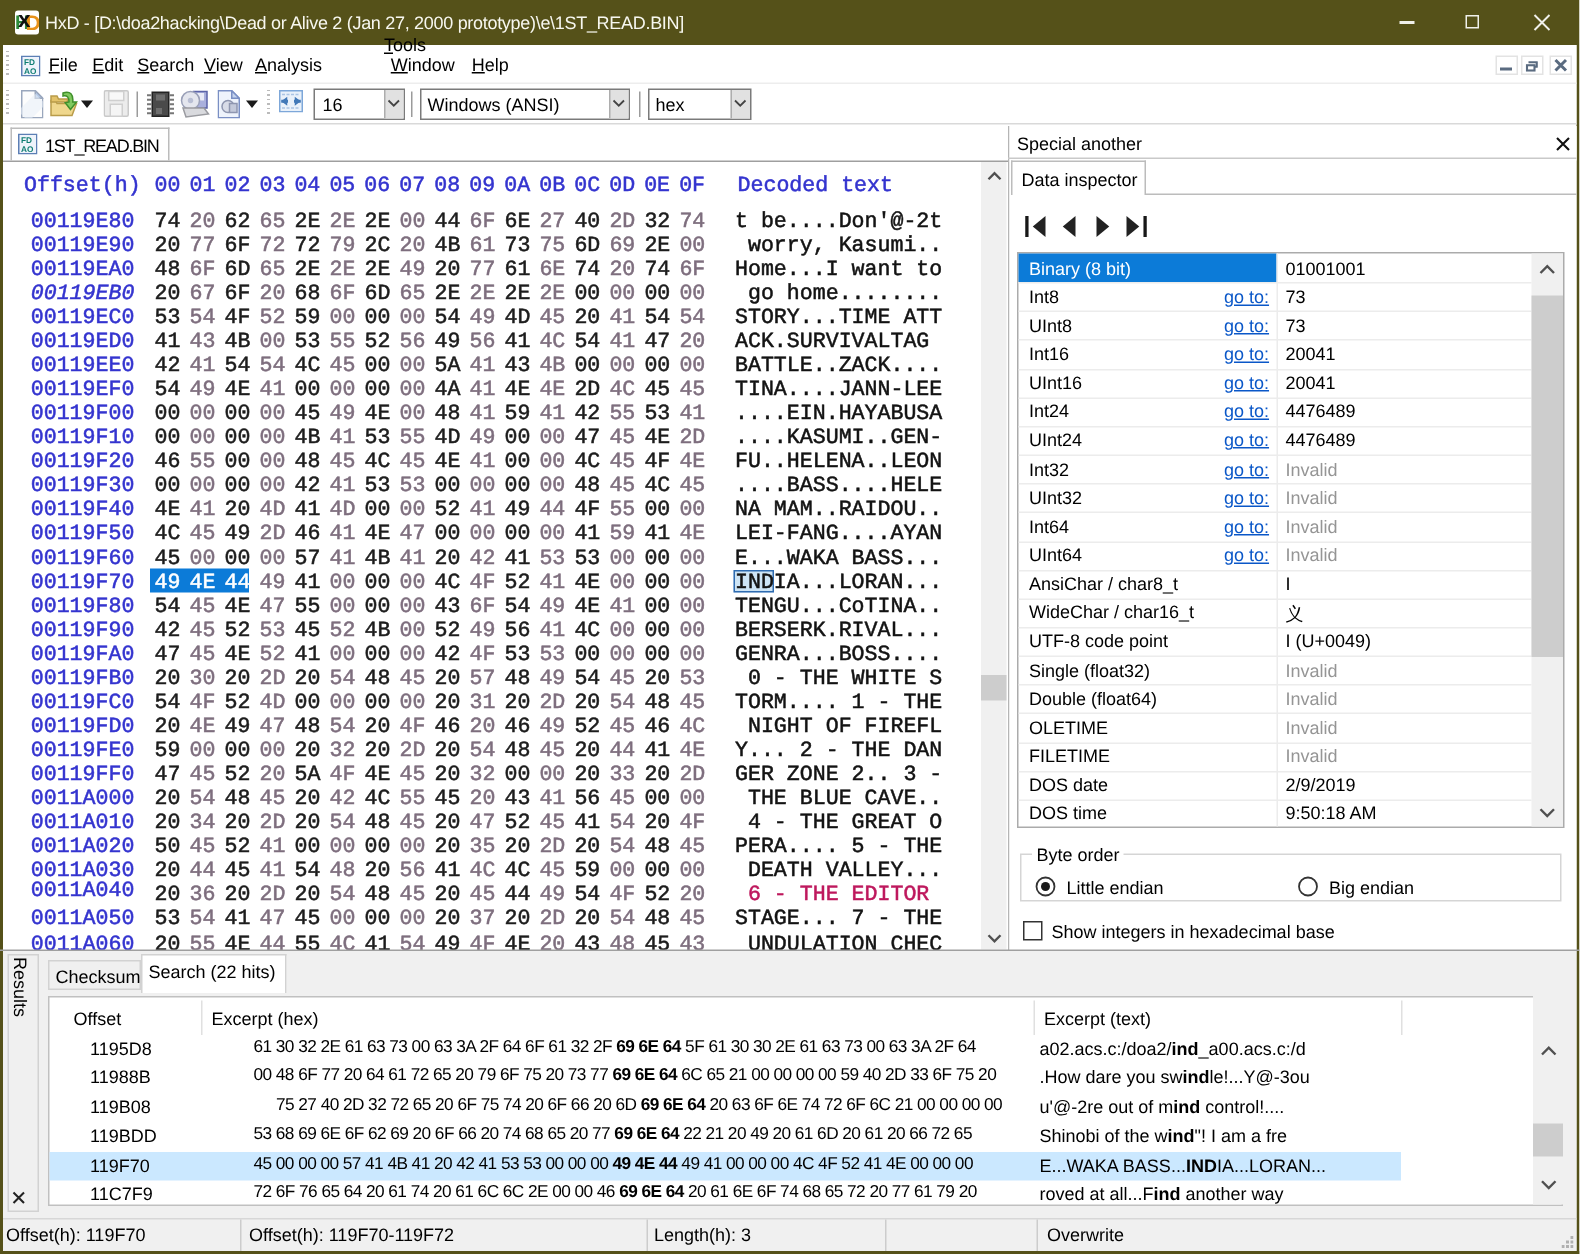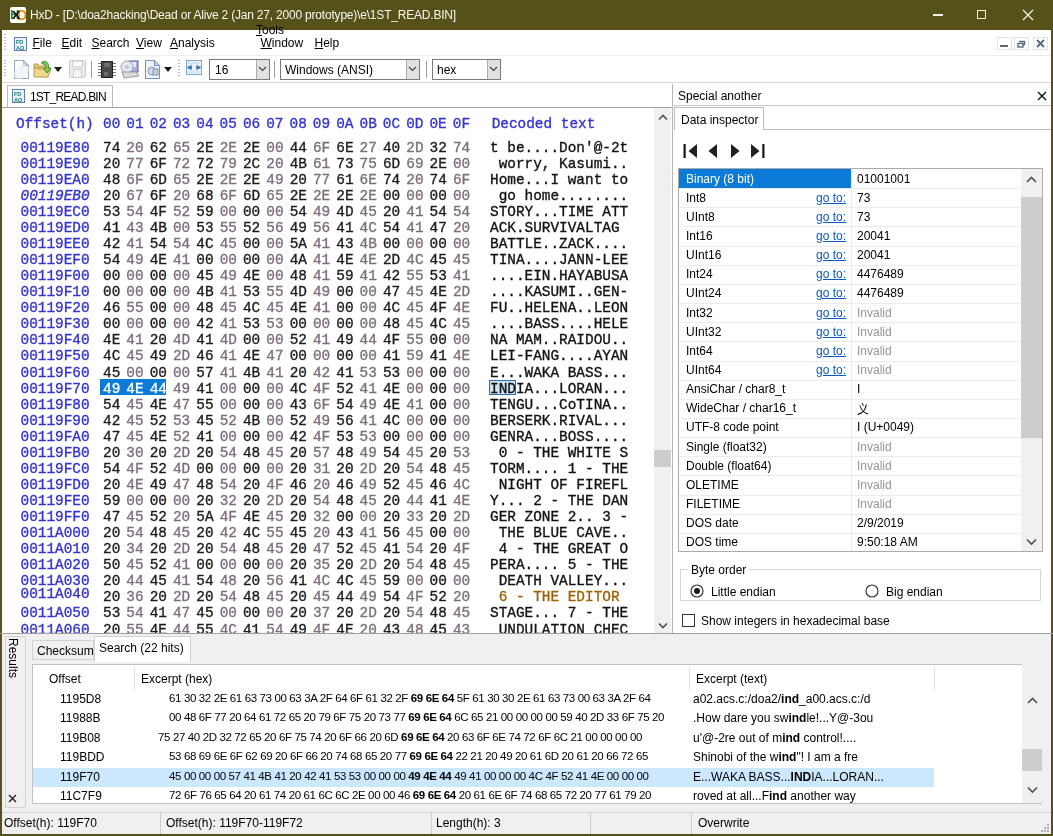--- a/index.html
+++ b/index.html
@@ -216,21 +216,21 @@
 <div class="abs mono hexrow" style="left:103px;top:541.20px;"><span class="b0">20</span> <span class="b1">34</span> <span class="b0">20</span> <span class="b1">2D</span> <span class="b0">20</span> <span class="b1">54</span> <span class="b0">48</span> <span class="b1">45</span> <span class="b0">20</span> <span class="b1">47</span> <span class="b0">52</span> <span class="b1">45</span> <span class="b0">41</span> <span class="b1">54</span> <span class="b0">20</span> <span class="b1">4F</span></div>
 <div class="abs mono" style="left:490px;top:541.20px;color:#131313;"> 4 - THE GREAT O</div>
 <div class="abs mono ofs" style="left:20.5px;top:557.26px;">0011A020</div>
 <div class="abs mono hexrow" style="left:103px;top:557.26px;"><span class="b0">50</span> <span class="b1">45</span> <span class="b0">52</span> <span class="b1">41</span> <span class="b0">00</span> <span class="b1">00</span> <span class="b0">00</span> <span class="b1">00</span> <span class="b0">20</span> <span class="b1">35</span> <span class="b0">20</span> <span class="b1">2D</span> <span class="b0">20</span> <span class="b1">54</span> <span class="b0">48</span> <span class="b1">45</span></div>
 <div class="abs mono" style="left:490px;top:557.26px;color:#131313;">PERA.... 5 - THE</div>
 <div class="abs mono ofs" style="left:20.5px;top:573.32px;">0011A030</div>
 <div class="abs mono hexrow" style="left:103px;top:573.32px;"><span class="b0">20</span> <span class="b1">44</span> <span class="b0">45</span> <span class="b1">41</span> <span class="b0">54</span> <span class="b1">48</span> <span class="b0">20</span> <span class="b1">56</span> <span class="b0">41</span> <span class="b1">4C</span> <span class="b0">4C</span> <span class="b1">45</span> <span class="b0">59</span> <span class="b1">00</span> <span class="b0">00</span> <span class="b1">00</span></div>
 <div class="abs mono" style="left:490px;top:573.32px;color:#131313;"> DEATH VALLEY...</div>
 <div class="abs mono ofs" style="left:20.5px;top:574px;margin-top:12px;">0011A040</div>
 <div class="abs mono hexrow" style="left:103px;top:589.38px;"><span class="b0">20</span> <span class="b1">36</span> <span class="b0">20</span> <span class="b1">2D</span> <span class="b0">20</span> <span class="b1">54</span> <span class="b0">48</span> <span class="b1">45</span> <span class="b0">20</span> <span class="b1">45</span> <span class="b0">44</span> <span class="b1">49</span> <span class="b0">54</span> <span class="b1">4F</span> <span class="b0">52</span> <span class="b1">20</span></div>
-<div class="abs mono" style="left:490px;top:589.38px;color:#a16207;"> 6 - THE EDITOR </div>
+<div class="abs mono" style="left:490px;top:589.38px;color:#be185d;"> 6 - THE EDITOR </div>
 <div class="abs mono ofs" style="left:20.5px;top:605.44px;">0011A050</div>
 <div class="abs mono hexrow" style="left:103px;top:605.44px;"><span class="b0">53</span> <span class="b1">54</span> <span class="b0">41</span> <span class="b1">47</span> <span class="b0">45</span> <span class="b1">00</span> <span class="b0">00</span> <span class="b1">00</span> <span class="b0">20</span> <span class="b1">37</span> <span class="b0">20</span> <span class="b1">2D</span> <span class="b0">20</span> <span class="b1">54</span> <span class="b0">48</span> <span class="b1">45</span></div>
 <div class="abs mono" style="left:490px;top:605.44px;color:#131313;">STAGE... 7 - THE</div>
 <div class="abs mono ofs" style="left:20.5px;top:621.50px;">0011A060</div>
 <div class="abs mono hexrow" style="left:103px;top:621.50px;"><span class="b0">20</span> <span class="b1">55</span> <span class="b0">4E</span> <span class="b1">44</span> <span class="b0">55</span> <span class="b1">4C</span> <span class="b0">41</span> <span class="b1">54</span> <span class="b0">49</span> <span class="b1">4F</span> <span class="b0">4E</span> <span class="b1">20</span> <span class="b0">43</span> <span class="b1">48</span> <span class="b0">45</span> <span class="b1">43</span></div>
 <div class="abs mono" style="left:490px;top:621.50px;color:#131313;"> UNDULATION CHEC</div>
 <style>.sel{color:#fff;}</style>
 <div class="abs" style="left:654px;top:108px;width:17px;height:525px;background:#f0f0f0;"></div>
 <svg class="abs" style="left:658px;top:114px;" width="10" height="7">
     <path d="M1 5.5 L5 1.5 L9 5.5" stroke="#505050" stroke-width="1.6" fill="none"></path>
@@ -369,21 +369,21 @@
 <div class="abs" style="left:689px;top:667px;width:1px;height:23px;background:#e0e0e0;"></div>
 <div class="abs" style="left:934px;top:667px;width:1px;height:23px;background:#e0e0e0;"></div>
 <div class="abs" style="left:33px;top:767.5px;width:901px;height:19.5px;background:#cbe8ff;"></div>
 <span class="abs" style="left:60px;top:691.8px;">1195D8</span>
 <span class="abs rhex" style="left:169px;top:691.8px;white-space:pre;">61 30 32 2E 61 63 73 00 63 3A 2F 64 6F 61 32 2F <b>69 6E 64</b> 5F 61 30 30 2E 61 63 73 00 63 3A 2F 64</span>
 <span class="abs" style="left:693px;top:691.8px;white-space:pre;">a02.acs.c:/doa2/<b>ind</b>_a00.acs.c:/d</span>
 <span class="abs" style="left:60px;top:711.3px;">11988B</span>
 <span class="abs rhex" style="left:169px;top:711.3px;white-space:pre;">00 48 6F 77 20 64 61 72 65 20 79 6F 75 20 73 77 <b>69 6E 64</b> 6C 65 21 00 00 00 00 59 40 2D 33 6F 75 20</span>
 <span class="abs" style="left:693px;top:711.3px;white-space:pre;">.How dare you sw<b>ind</b>le!...Y@-3ou</span>
 <span class="abs" style="left:60px;top:730.7px;">119B08</span>
-<span class="abs rhex" style="left:158px;top:730.7px;white-space:pre;">75 27 40 2D 32 72 65 20 6F 75 74 20 6F 66 20 6D <b>69 6E 64</b> 20 63 6F 6E 74 72 6F 6C 21 00 00 00 00</span>
+<span class="abs rhex" style="left:184px;top:730.7px;white-space:pre;">75 27 40 2D 32 72 65 20 6F 75 74 20 6F 66 20 6D <b>69 6E 64</b> 20 63 6F 6E 74 72 6F 6C 21 00 00 00 00</span>
 <span class="abs" style="left:693px;top:730.7px;white-space:pre;">u'@-2re out of m<b>ind</b> control!....</span>
 <span class="abs" style="left:60px;top:750.2px;">119BDD</span>
 <span class="abs rhex" style="left:169px;top:750.2px;white-space:pre;">53 68 69 6E 6F 62 69 20 6F 66 20 74 68 65 20 77 <b>69 6E 64</b> 22 21 20 49 20 61 6D 20 61 20 66 72 65</span>
 <span class="abs" style="left:693px;top:750.2px;white-space:pre;">Shinobi of the w<b>ind</b>"! I am a fre</span>
 <span class="abs" style="left:60px;top:769.6px;">119F70</span>
 <span class="abs rhex" style="left:169px;top:769.6px;white-space:pre;">45 00 00 00 57 41 4B 41 20 42 41 53 53 00 00 00 <b>49 4E 44</b> 49 41 00 00 00 4C 4F 52 41 4E 00 00 00</span>
 <span class="abs" style="left:693px;top:769.6px;white-space:pre;">E...WAKA BASS...<b>IND</b>IA...LORAN...</span>
 <span class="abs" style="left:60px;top:789.1px;">11C7F9</span>
 <span class="abs rhex" style="left:169px;top:789.1px;white-space:pre;">72 6F 76 65 64 20 61 74 20 61 6C 6C 2E 00 00 46 <b>69 6E 64</b> 20 61 6E 6F 74 68 65 72 20 77 61 79 20</span>
 <span class="abs" style="left:693px;top:789.1px;white-space:pre;">roved at all...F<b>ind</b> another way</span>

